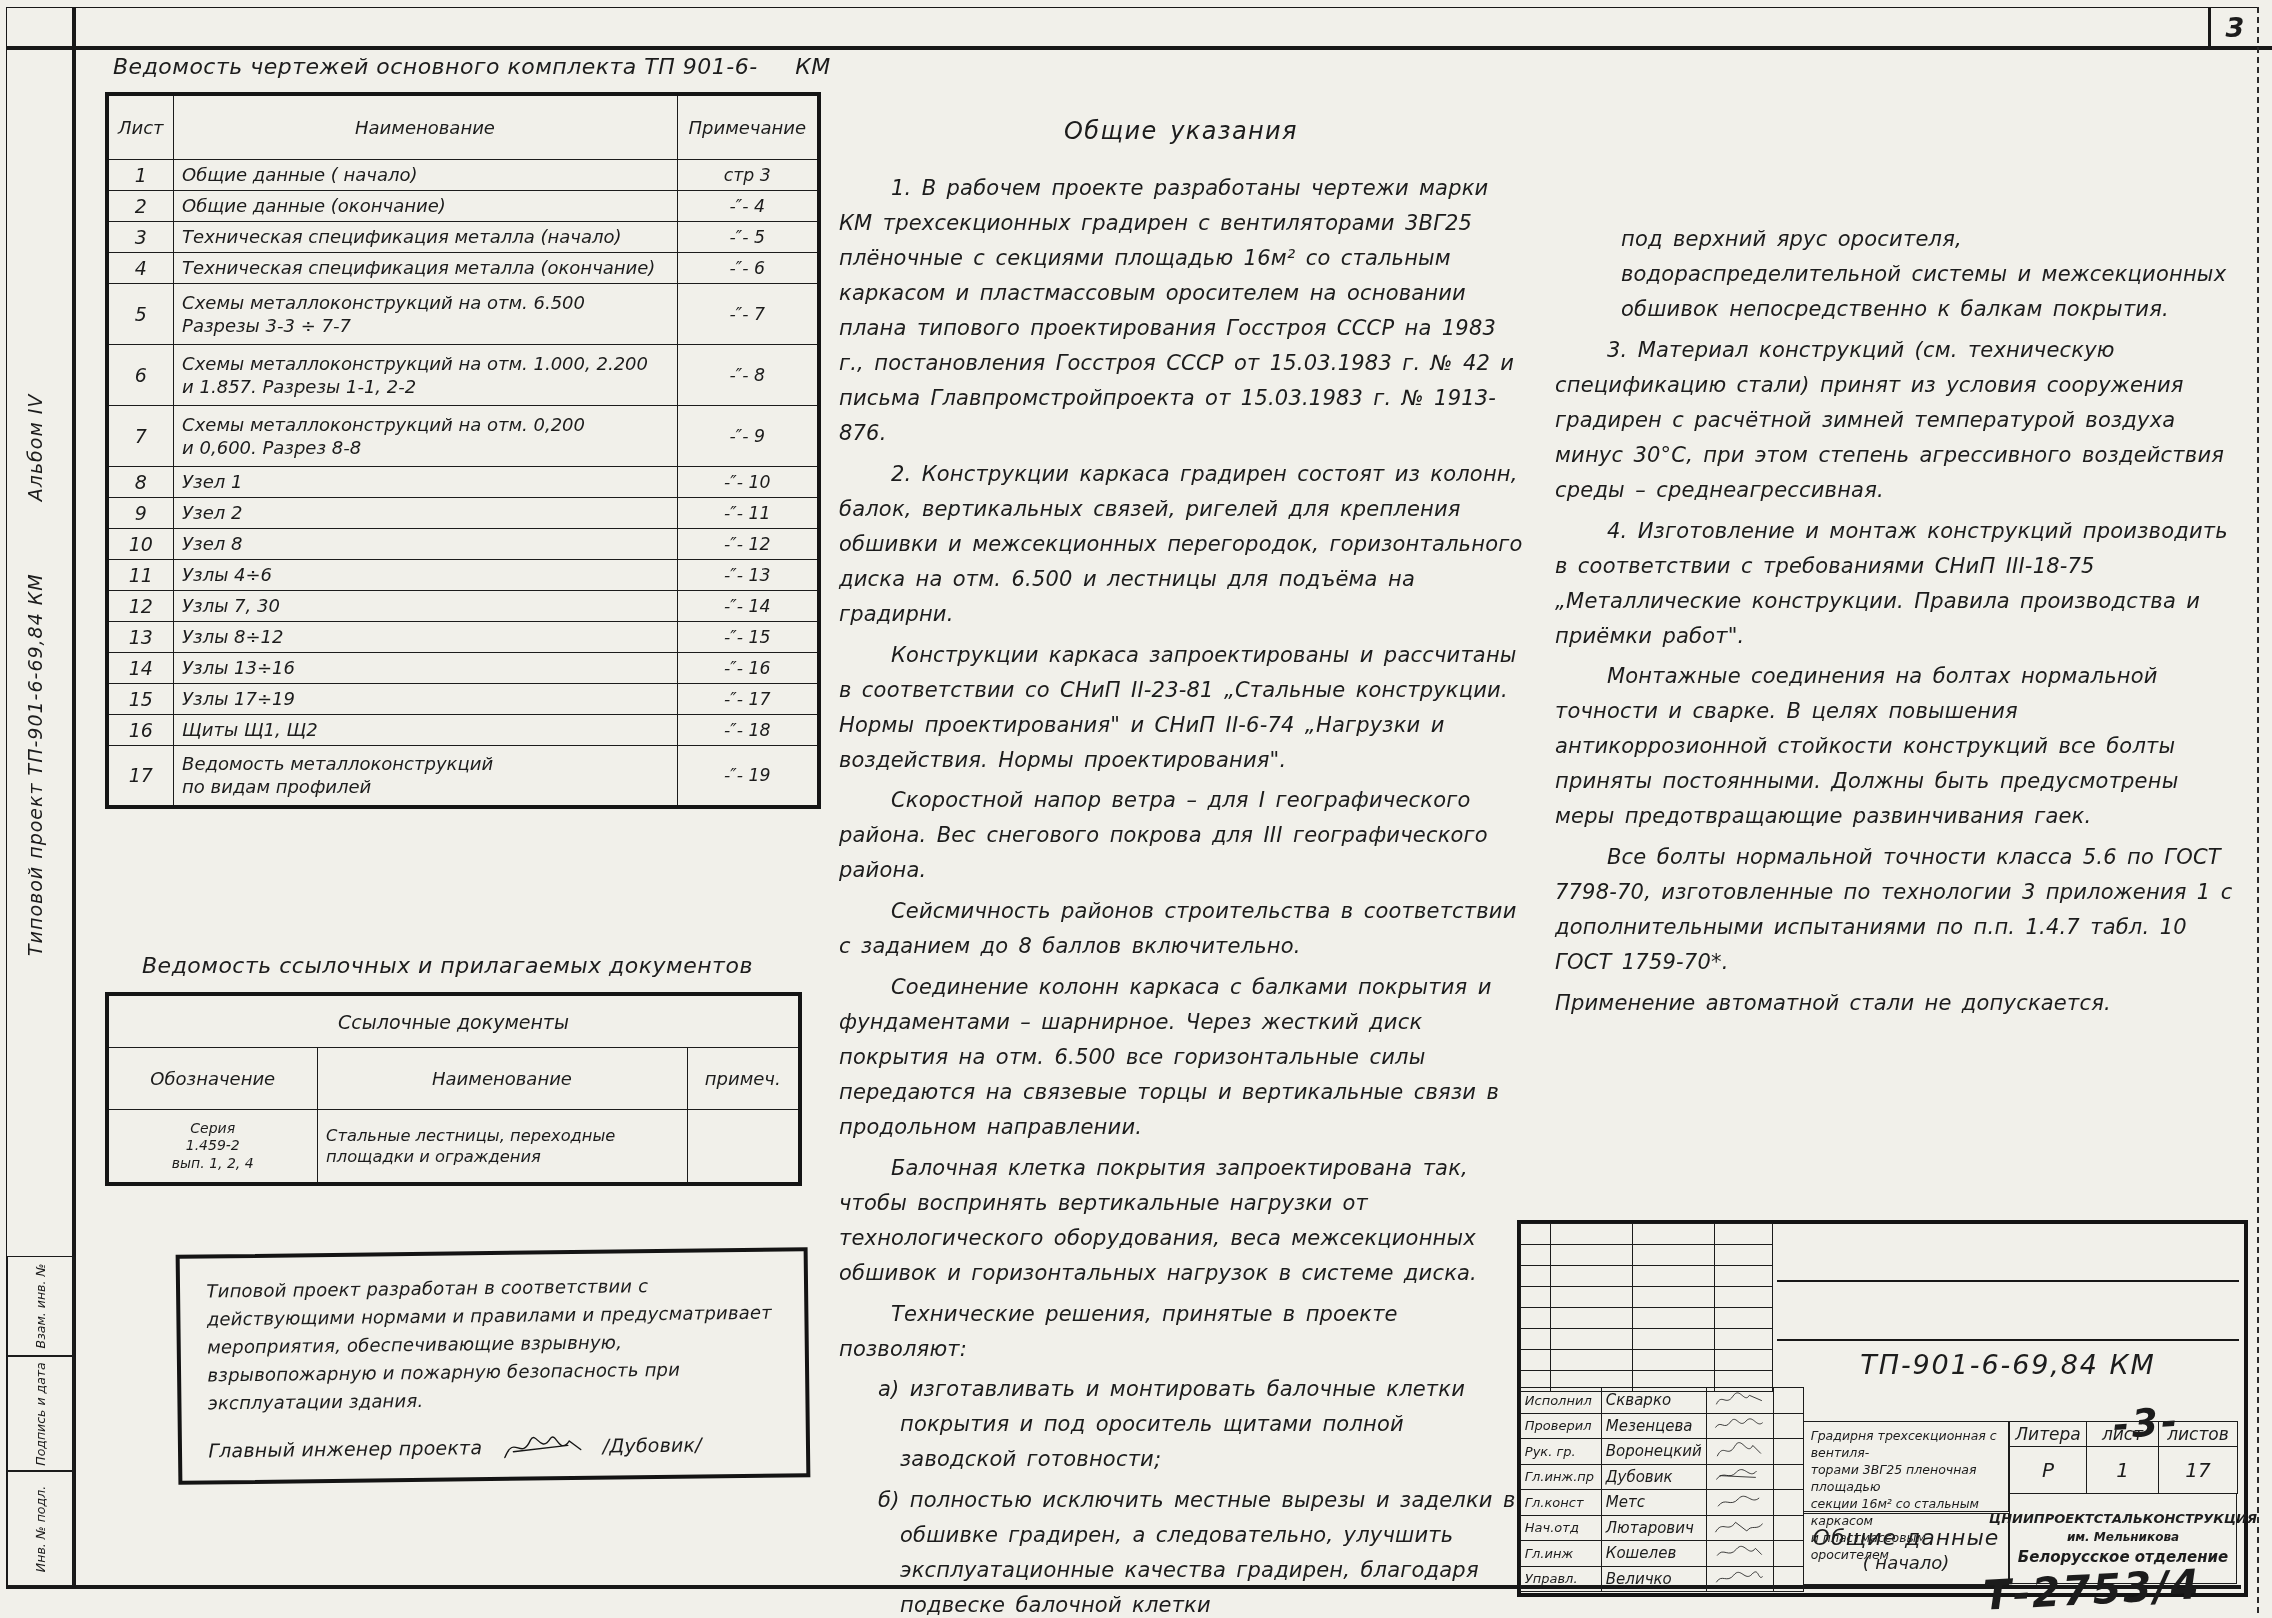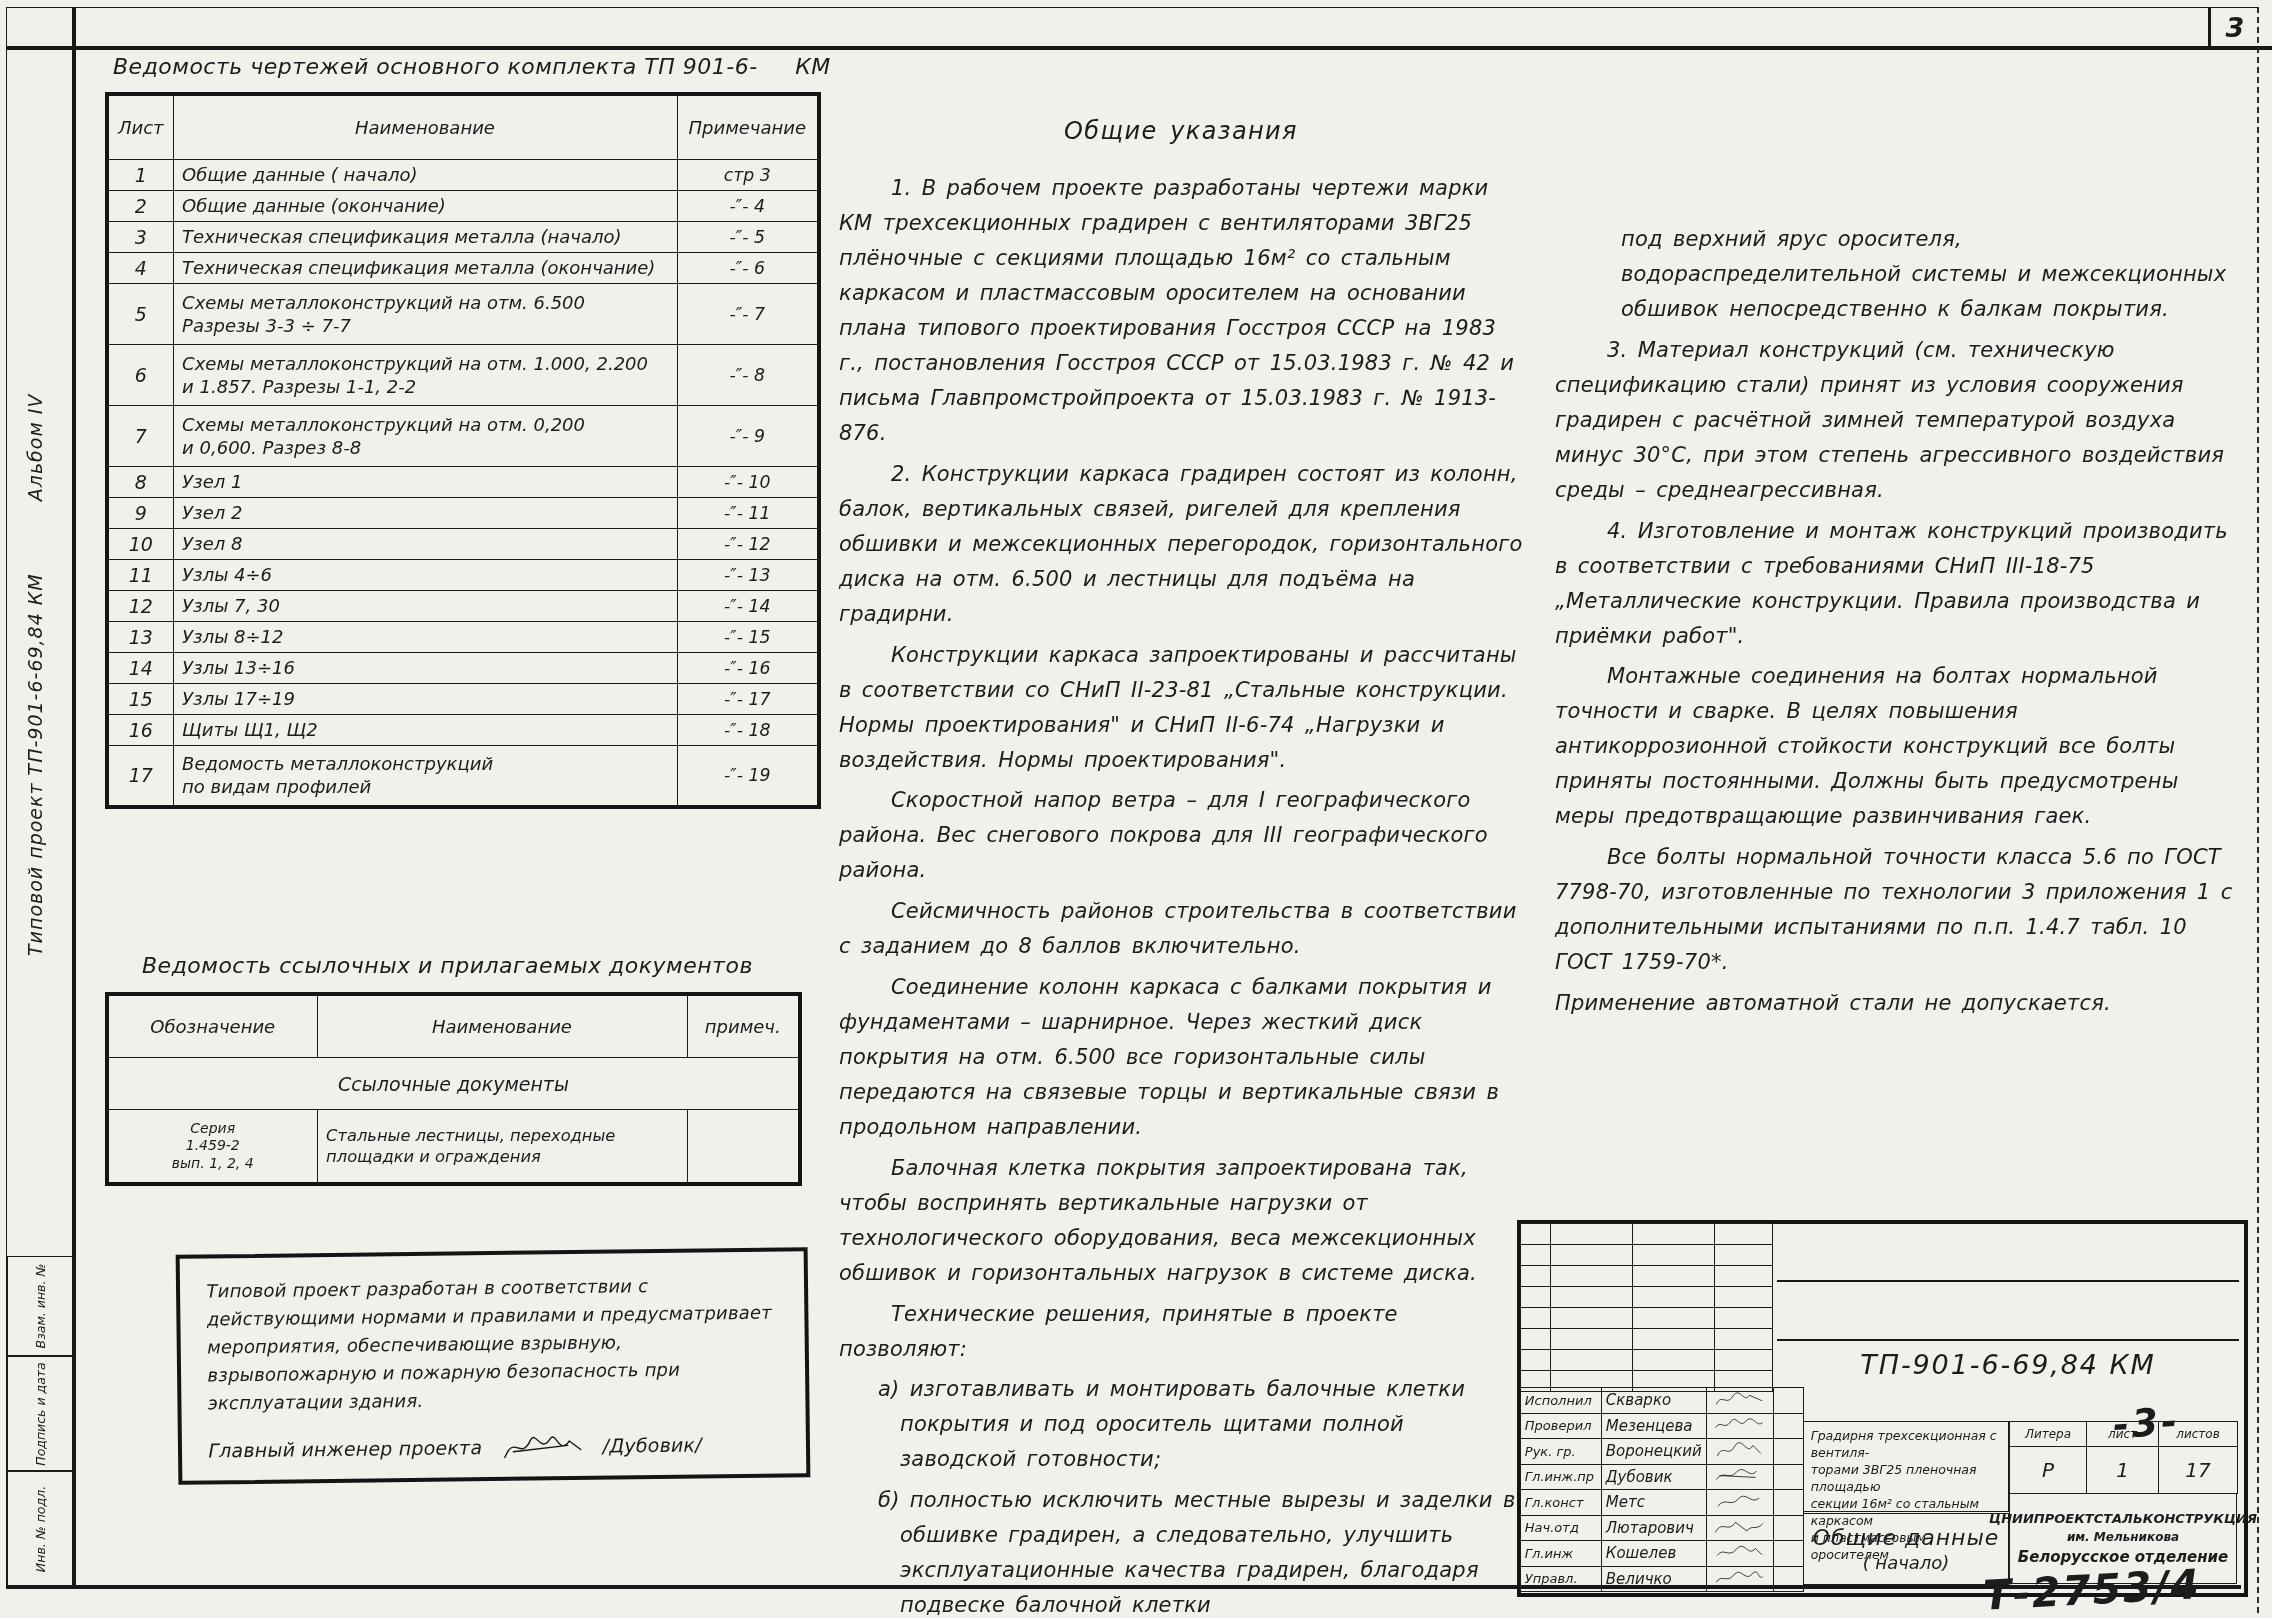--- a/index.html
+++ b/index.html
@@ -73,21 +73,21 @@
   .sig-role{font-size:13px;white-space:nowrap;margin-top:12px;}
   .sig-name{font-size:15px;white-space:nowrap;}
   .desc-box{left:1803px;top:1421px;width:206px;height:91px;border:1.9px solid #1c1c1c;
     font-size:12.5px;line-height:17px;padding:4.8px 6.7px;white-space:pre-line;box-sizing:border-box;}
   .title-box{left:1803px;top:1513px;width:206px;height:72px;border:1.9px solid #1c1c1c;box-sizing:border-box;
     display:flex;flex-direction:column;align-items:center;justify-content:center;gap:2.9px;}
   .title-box .t1{font-size:22px;letter-spacing:1px;}
   .title-box .t2{font-size:18px;}
   .lit-table{left:2009px;top:1421px;}
   .lit-table td{border:1.9px solid #1c1c1c;text-align:center;padding:0;}
-  .lit-h td{font-size:12px;height:24px;}
+  .lit-h td{font-size:17px;height:24px;}
   .lit-v td{font-size:20px;height:46px;}
   .org-box{left:2009px;top:1493px;width:228px;height:91px;border:1.9px solid #1c1c1c;box-sizing:border-box;
     display:flex;flex-direction:column;align-items:center;justify-content:center;gap:3.8px;}
   .org-box .o1{font-size:13px;font-weight:700;letter-spacing:0px;white-space:nowrap;}
   .org-box .o2{font-size:12px;font-weight:600;}
   .org-box .o3{font-size:15px;font-weight:600;}
   .doc-stamp{left:1983px;top:1566px;font-size:41px;font-weight:600;transform:rotate(-3deg);letter-spacing:1.9px;}
 </style>
 </head>
 <body>
@@ -223,26 +223,26 @@
 
 <div class="abs refs-title">Ведомость ссылочных и прилагаемых документов</div>
 <table class="abs sheet-table refs-table">
   <colgroup>
       <col style="width:210px">
       <col style="width:370px">
       <col style="width:113px">
     </colgroup>
   <tbody>
       <tr>
+    <td class="refs-section" colspan="3">Ссылочные документы</td>
+  </tr>
+  <tr>
     <th>Обозначение</th>
     <th>Наименование</th>
     <th>примеч.</th>
-  </tr>
-  <tr>
-    <td class="refs-section" colspan="3">Ссылочные документы</td>
   </tr>
   <tr>
     <td class="c-desig">Серия
 1.459-2
 вып. 1, 2, 4</td>
     <td class="c-rname">Стальные лестницы, переходные
 площадки и ограждения</td>
     <td></td>
   </tr>
 </tbody>

